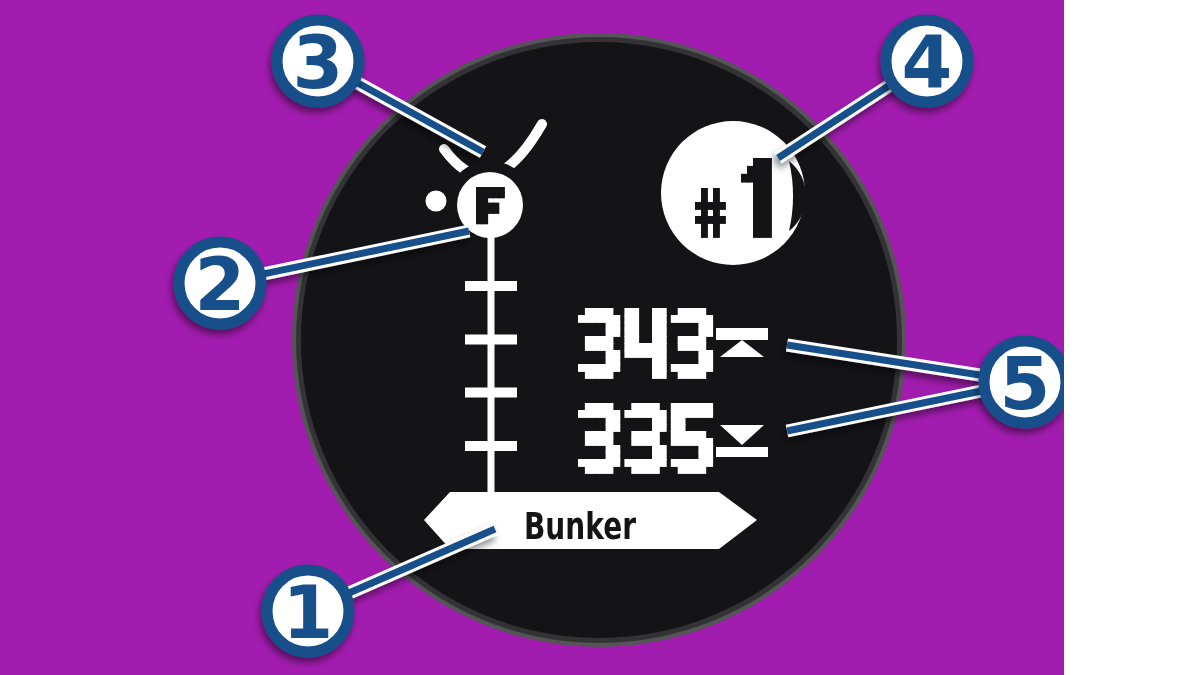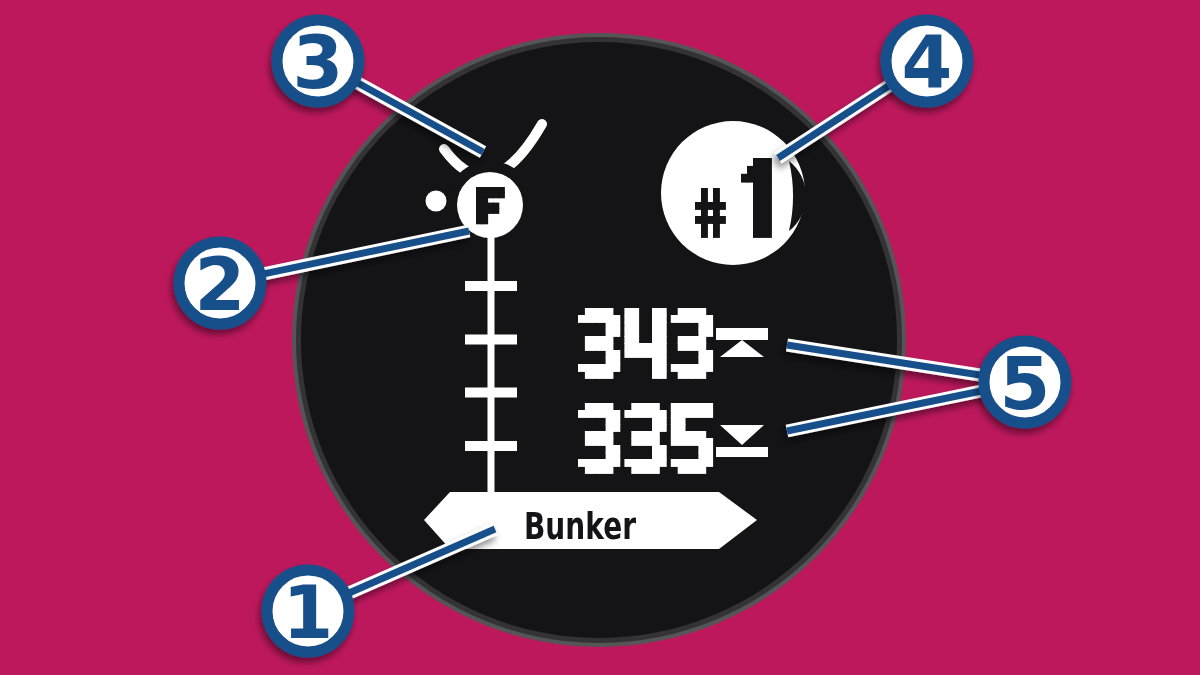--- a/index.html
+++ b/index.html
@@ -1,16 +1,16 @@
 <!DOCTYPE html>
 <html style="--callout-blue: #184f89; --screen-bg: #141417;"><head>
 <meta charset="utf-8">
 <style>
   html,body{margin:0;padding:0;}
-  .page{width:1200px;height:675px;background:#be185d;position:relative;overflow:hidden;
+  .page{width:1064px;height:675px;background:#a21caf;position:relative;overflow:hidden;
         font-family:"DejaVu Sans",sans-serif;}
   svg text{font-family:"DejaVu Sans",sans-serif;font-weight:bold;-webkit-font-smoothing:antialiased;}
   .screen-black{fill:var(--screen-bg);}
   .blue-core{stroke:var(--callout-blue);stroke-width:7;fill:none;}
   .line-casing{stroke:#ffffff;stroke-width:13;fill:none;}
   .callout-ring{fill:#ffffff;stroke:var(--callout-blue);stroke-width:11;}
   .callout-num{fill:var(--callout-blue);font-size:73px;text-anchor:middle;}
 </style>
 </head>
 <body>

